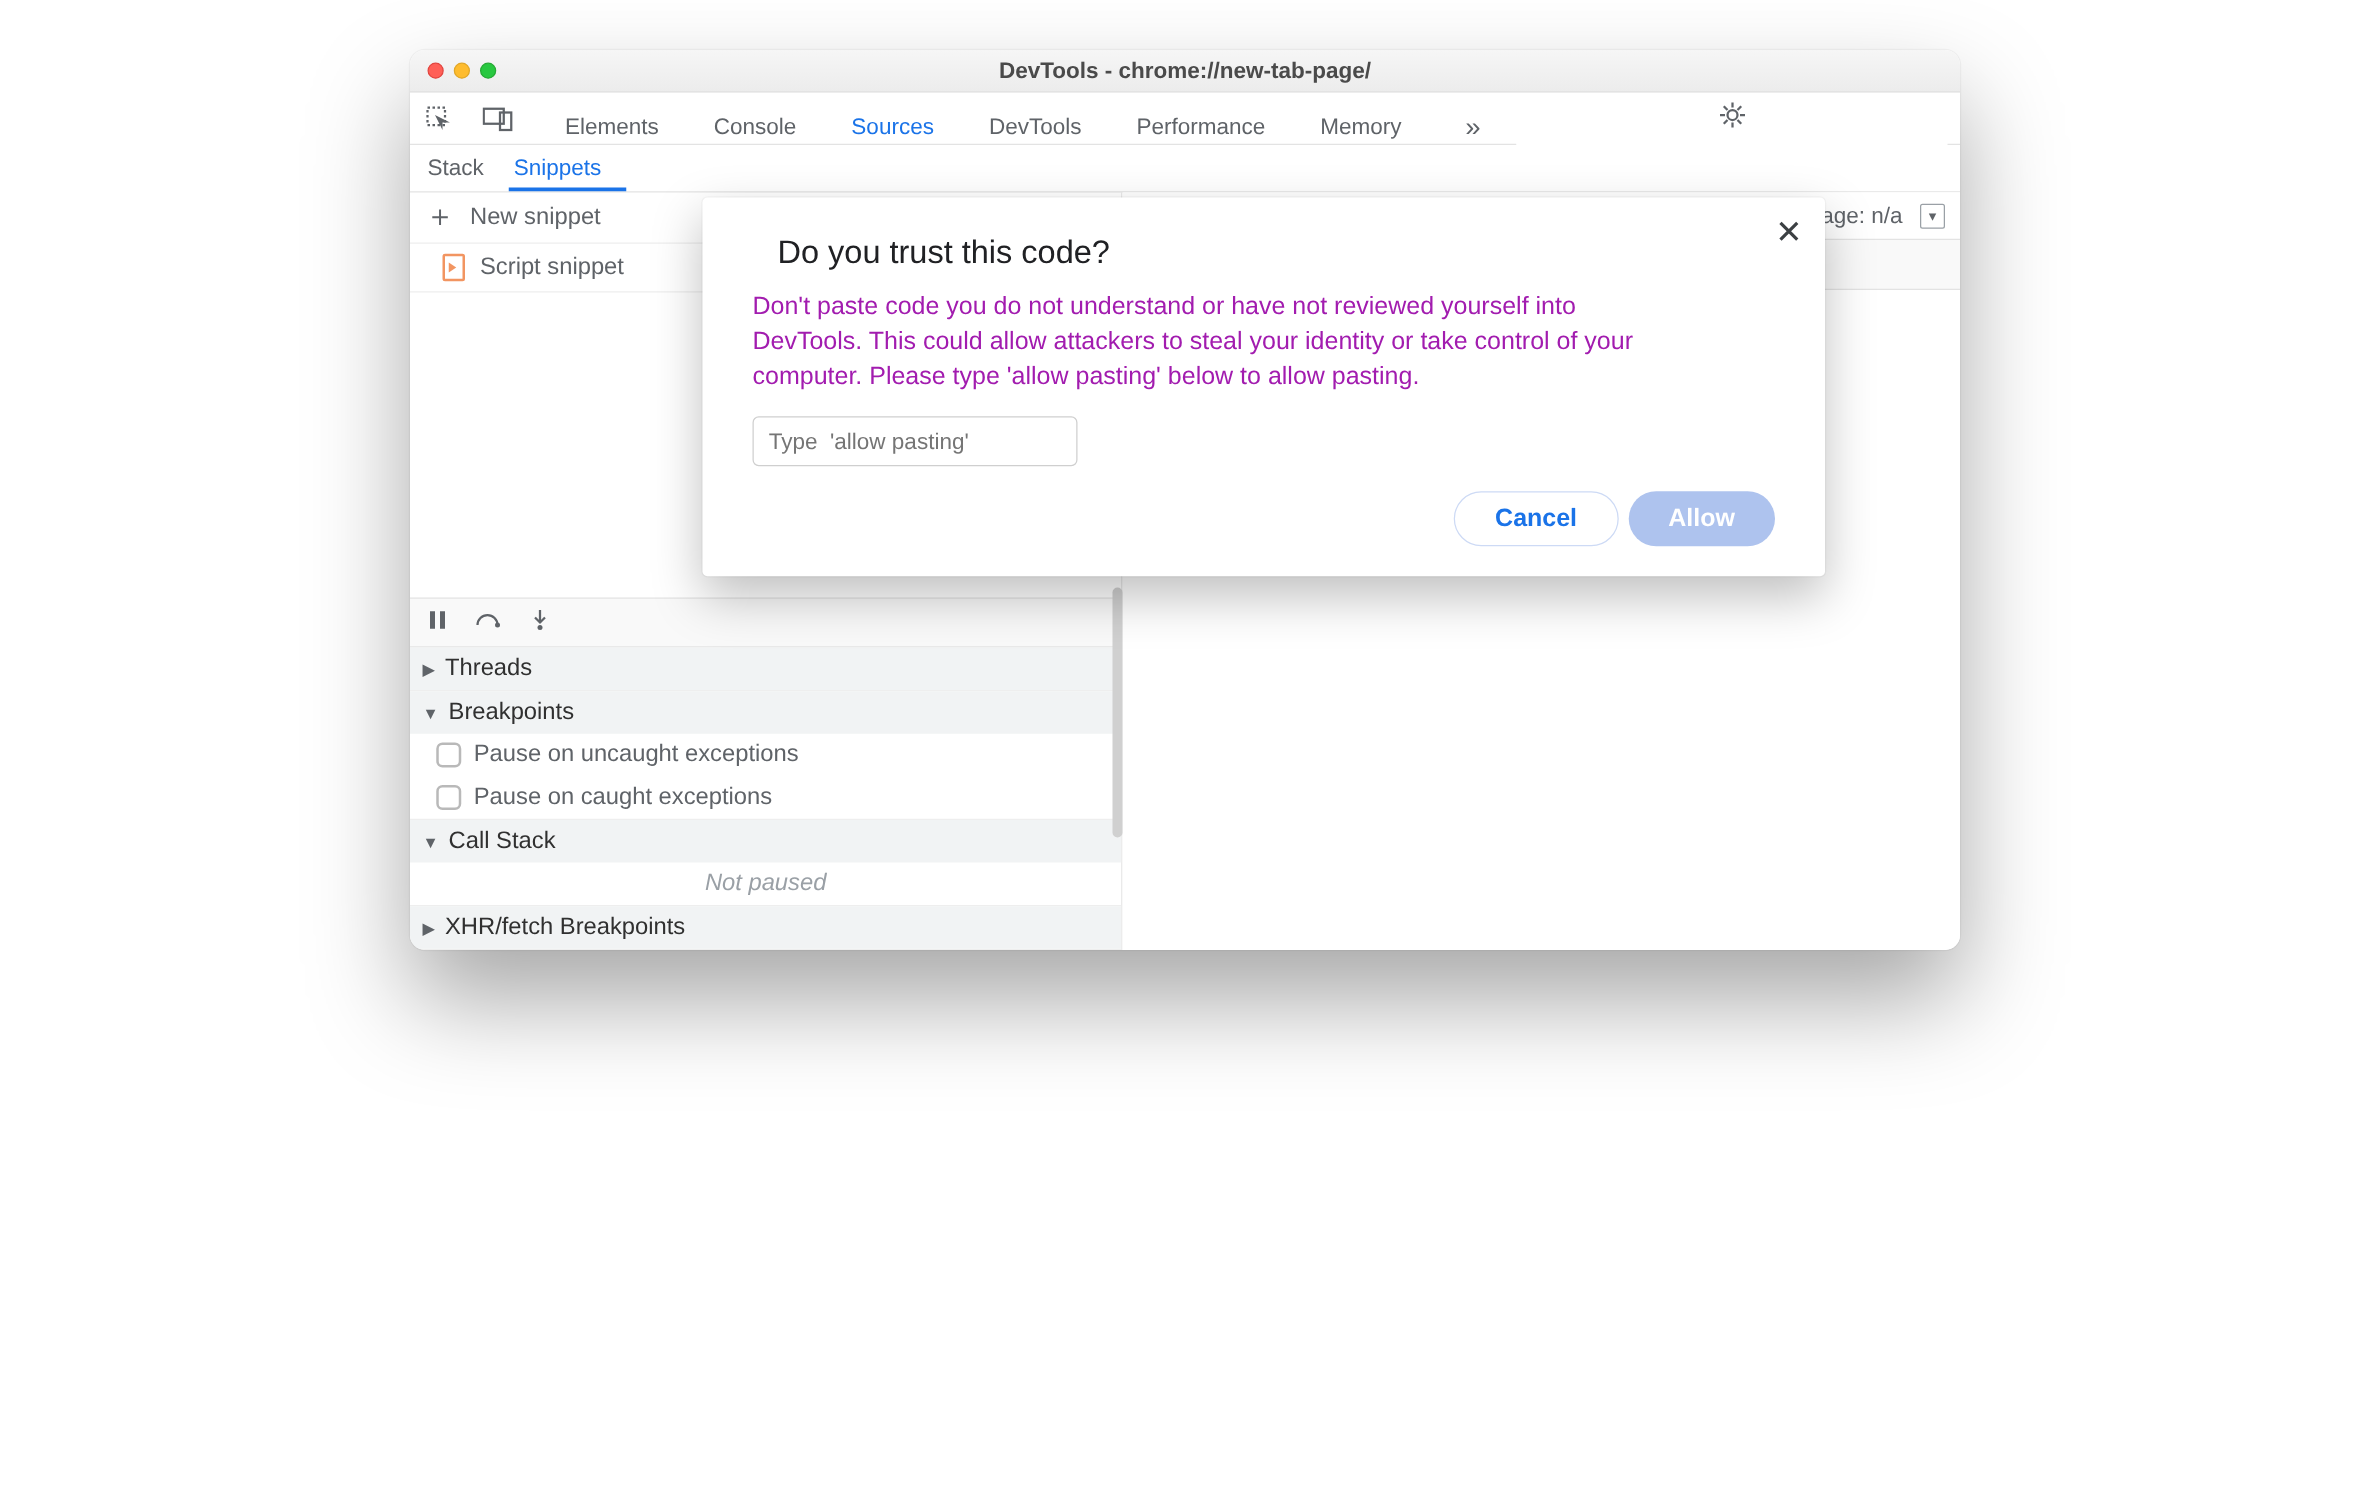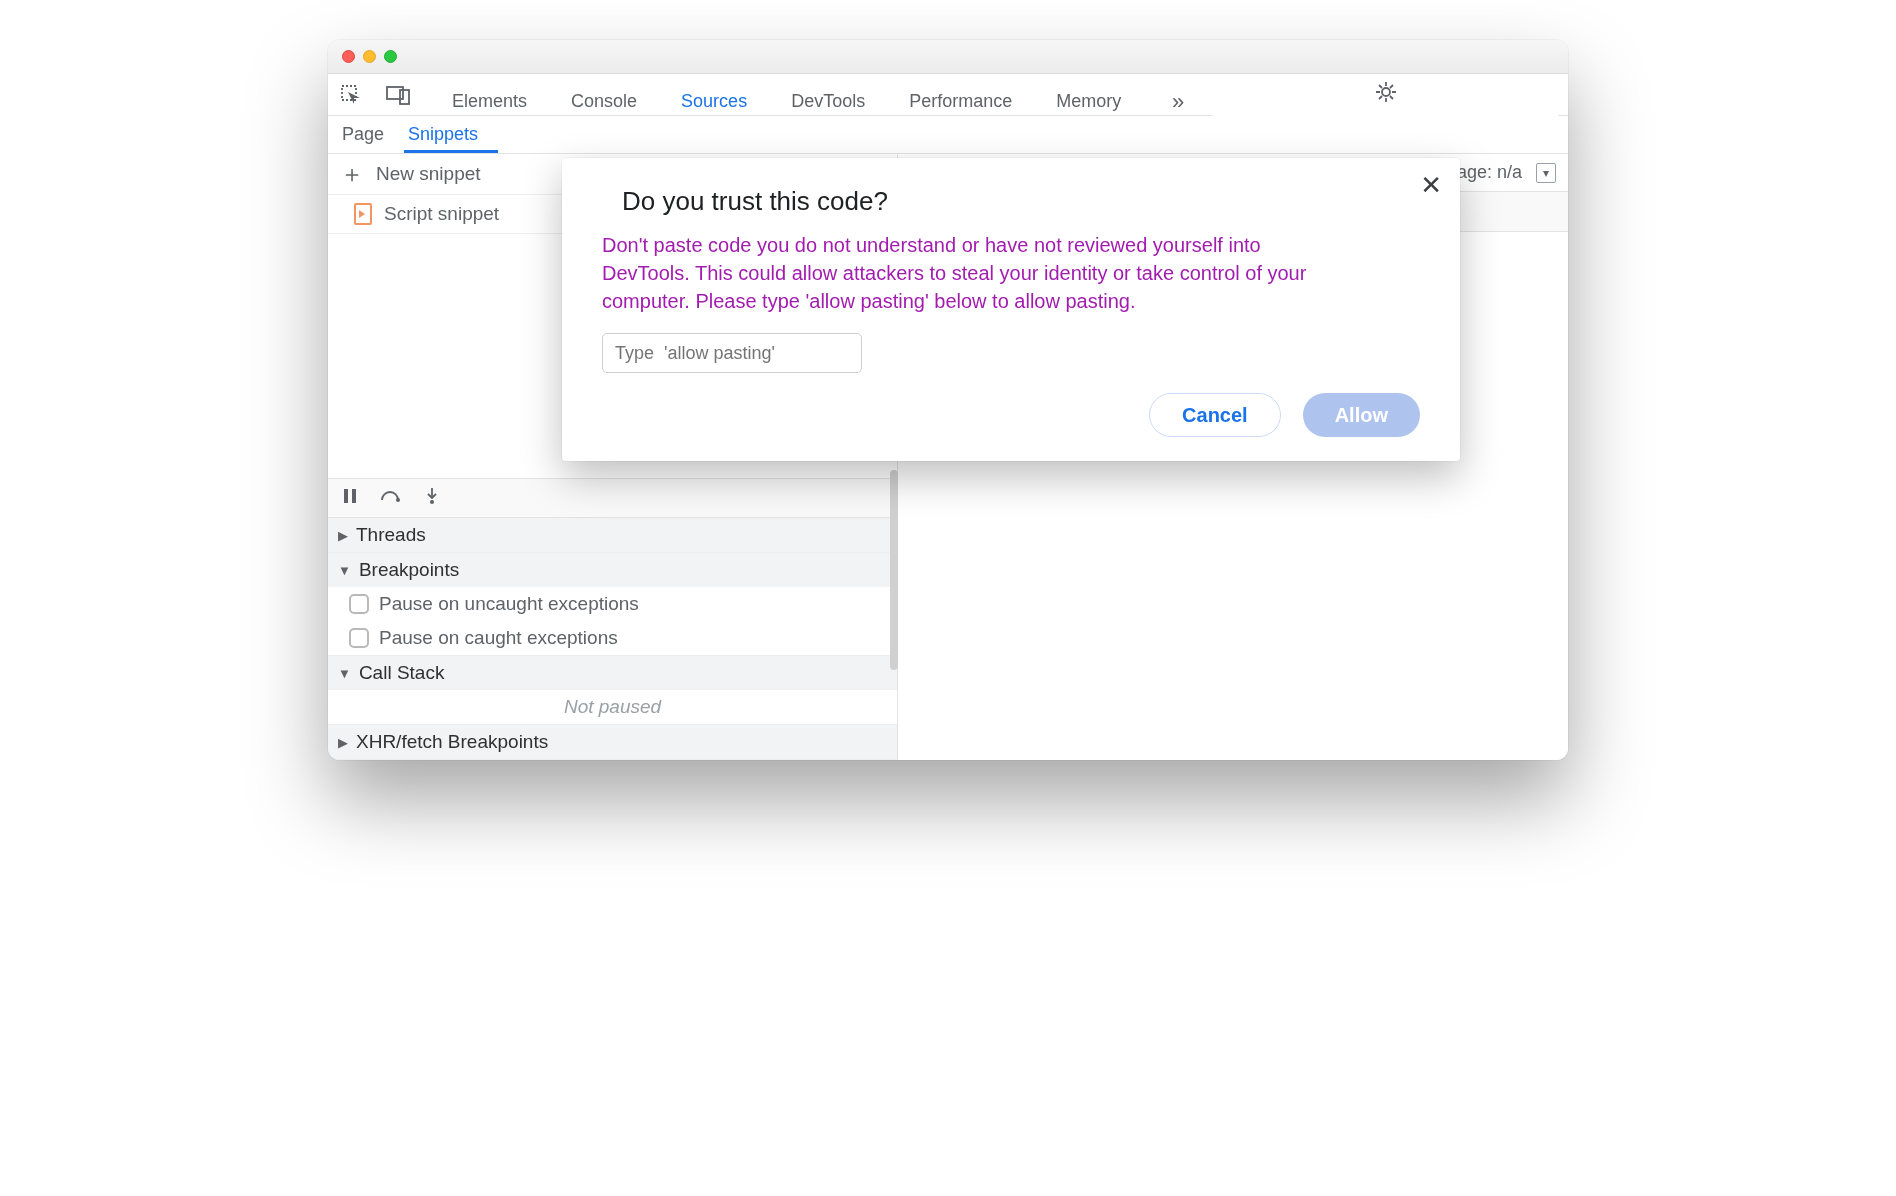--- a/index.html
+++ b/index.html
@@ -170,21 +170,21 @@
     font-size:26px; color:#3c4043; cursor:pointer;
   }
   .dialog h2 { font-size:26px; font-weight:400; color:#202124; margin-bottom:14px;margin-left:20px; }
   .dialog p { font-size:20px; line-height:1.4; color:#a21caf; margin-bottom:18px; max-width:740px;}
   .dialog input[type=text]{
     width:260px; height:40px;
     border:1px solid #cfcfcf; border-radius:5px;
     font-size:18px; color:#c2410c; padding:0 12px;
     background:#fff;
   }
-  .dialog .btns { display:flex; justify-content:flex-end; gap:22px; margin-top:20px;}
+  .dialog .btns { display:flex; justify-content:flex-end; gap:8px; margin-top:20px;}
   .btn {
     height:44px; padding:0 32px; border-radius:22px;
     font-size:20px; font-weight:600;
     display:flex; align-items:center; justify-content:center;
     border:none; cursor:pointer;
   }
   .btn-cancel { background:#fff; color:#1a73e8; border:1px solid #cddaf5; }
   .btn-allow  { background:#aec3ee; color:#fff; }
 
   
@@ -195,20 +195,21 @@
 
 <div class="stage">
   <div class="window">
 
     <div class="titlebar">
       <div class="traffic">
         <div class="dot d-red"></div>
         <div class="dot d-yel"></div>
         <div class="dot d-grn"></div>
       </div>
+      <div class="title">DevTools - chrome://new-tab-page/</div>
     </div>
 
     <div class="toolbar">
       <span class="tbicon">
         <svg width="22" height="22">
             <rect x="2" y="2" width="14" height="14" stroke-dasharray="2 2"></rect>
             <path d="M8 8 L20 14 L14 14 L14 20 Z" fill="#5f6368" stroke="none"></path>
           </svg>
       </span>
       <span class="tbicon">
@@ -235,21 +236,21 @@
           <svg width="22" height="22">
               <circle cx="11" cy="11" r="4"></circle>
               <path d="M11 1v4M11 17v4M1 11h4M17 11h4M4 4l3 3M15 15l3 3M18 4l-3 3M7 15l-3 3"></path>
             </svg>
         </span>
         <span class="tbicon" style="font-size:22px;">⋮</span>
       </div>
     </div>
 
     <div class="subtoolbar">
-      <span class="subtab">Page</span>
+      <span class="subtab">Stack</span>
       <span class="subtab active">Snippets</span>
     </div>
 
     <div class="body">
 
       <div class="left">
         <div class="row">
           <span class="plus">＋</span>
           <span>New snippet</span>
         </div>

